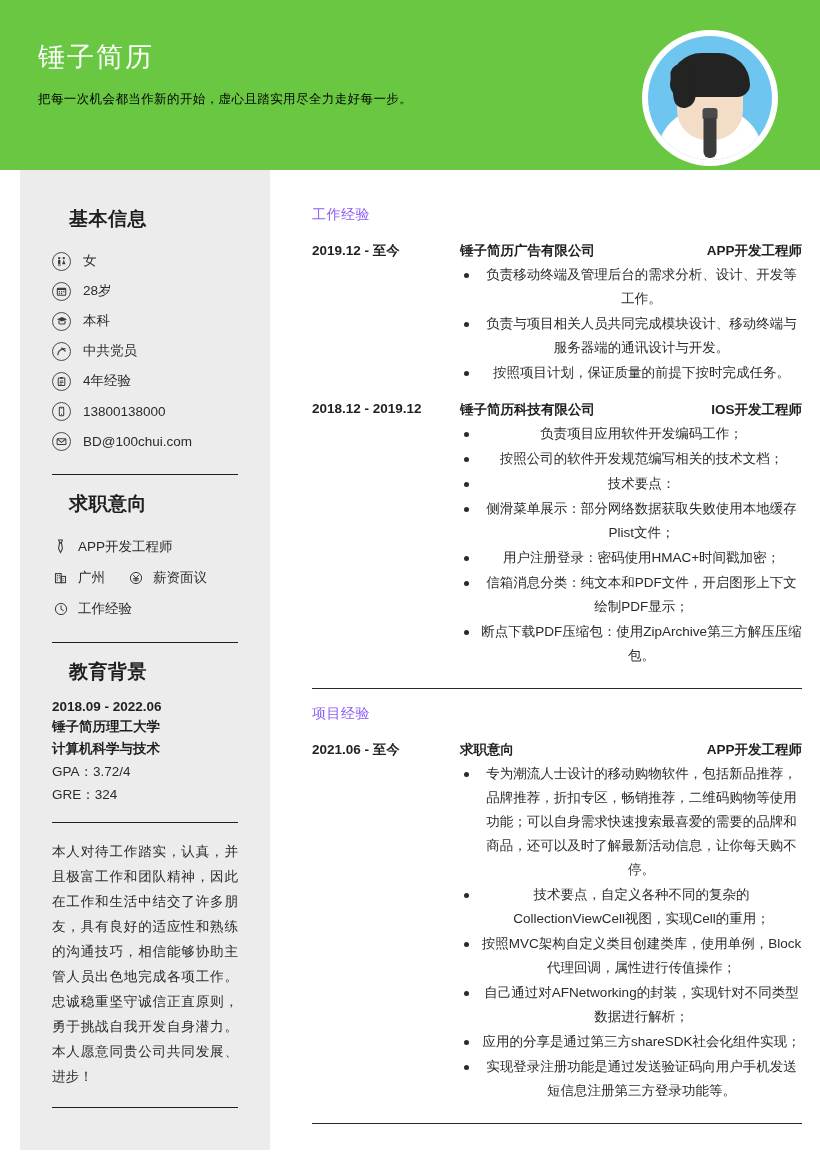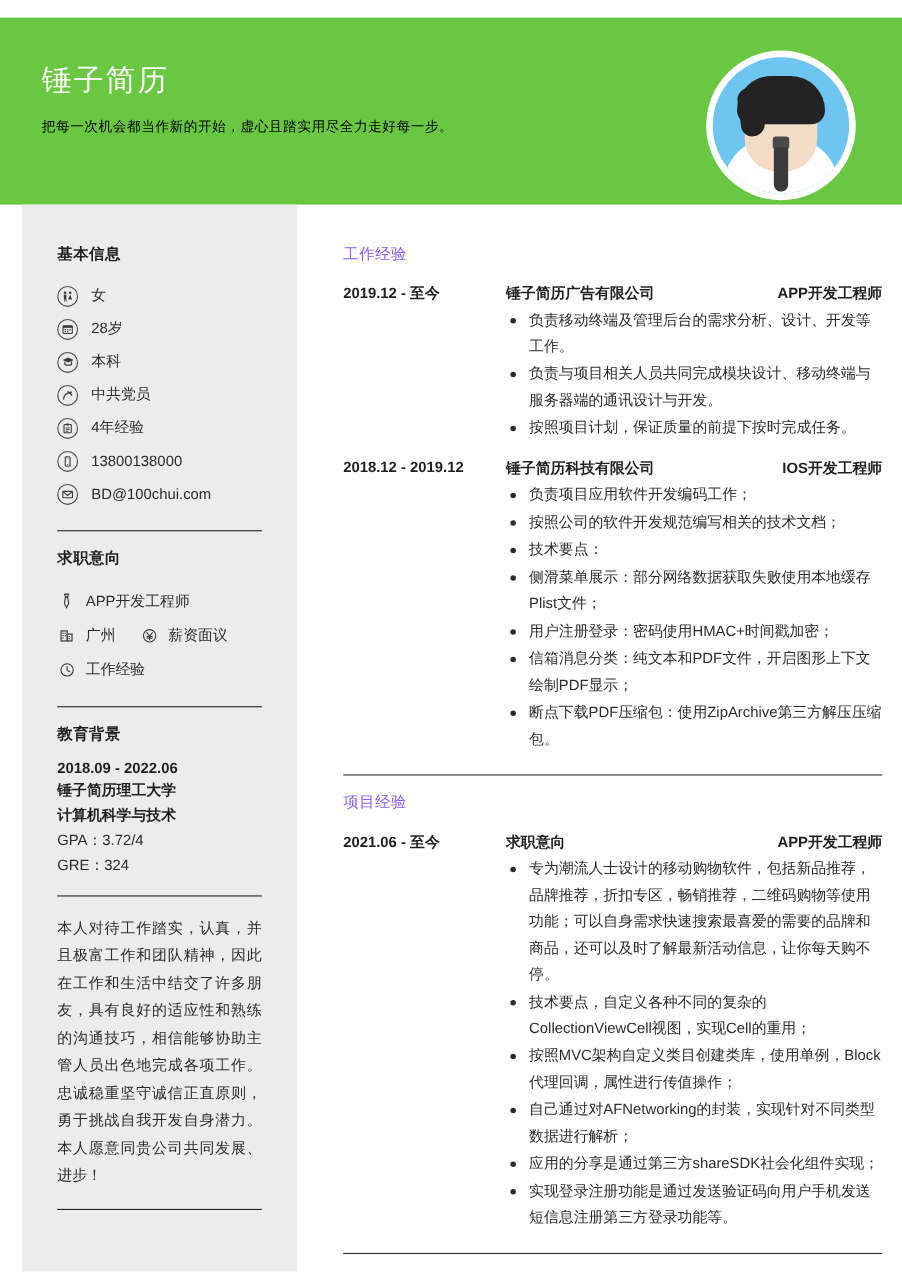--- a/index.html
+++ b/index.html
@@ -11,21 +11,20 @@
     overflow: hidden;
   }
   .page { position: relative; width: 820px; height: 1160px; background:#fff; }
 
   
   .header {
     position: relative;
     height: 170px;
     background: #69c742;
     padding: 40px 0 0 38px;
-    margin-top: 16px;
   }
   .header-name {
     color: #ffffff;
     font-size: 27px;
     font-weight: 400;
     letter-spacing: 2px;
     line-height: 34px;
   }
   .header-slogan {
     margin-top: 17px;
@@ -107,25 +106,26 @@
     min-height: 948px;
     padding: 36px 32px 26px 32px;
   }
   .main {
     flex: 1;
     padding: 36px 18px 0 42px;
   }
 
   
   .side-h {
-    font-size: 14px;
+    font-size: 19px;
     font-weight: bold;
     color: #1f1f1f;
     letter-spacing: .5px;
     margin-bottom: 14px;
+    margin-left: 17px;
   }
   .side-rule {
     border-top: 1.4px solid #1f1f1f;
     margin: 18px 0 16px 0;
   }
   .info-row {
     display: flex;
     align-items: center;
     height: 30px;
     font-size: 13.5px;
@@ -184,20 +184,21 @@
     color: #1f1f1f;
     margin-bottom: 3px;
   }
   .exp-date { width: 148px; flex: none; }
   .exp-org  { flex: 1; }
   .exp-role { text-align: right; flex: none; }
   .bullets {
     list-style: none;
     margin: 0 0 0 148px;
     padding: 0;
+    text-align: center;
   }
   .bullets li {
     position: relative;
     padding-left: 21px;
     font-size: 13.5px;
     line-height: 24px;
     color: #2b2b2b;
     margin-bottom: 1px;
   }
   .bullets li:before {

